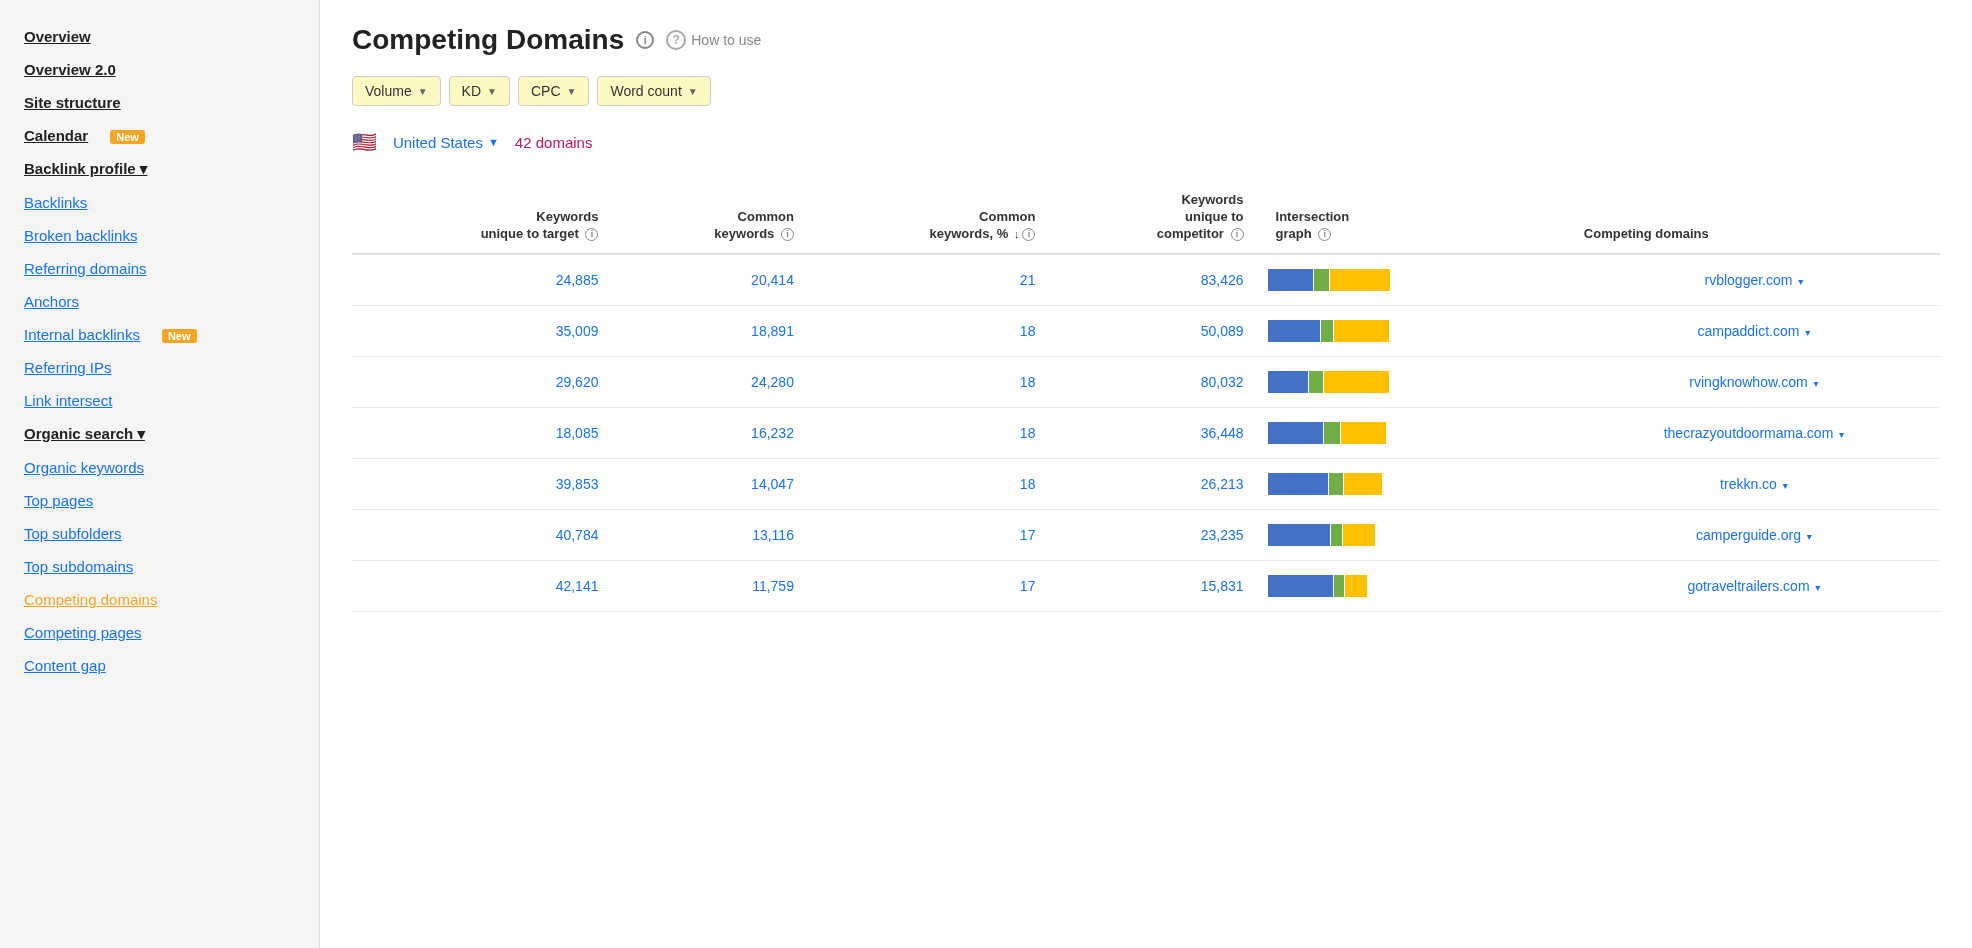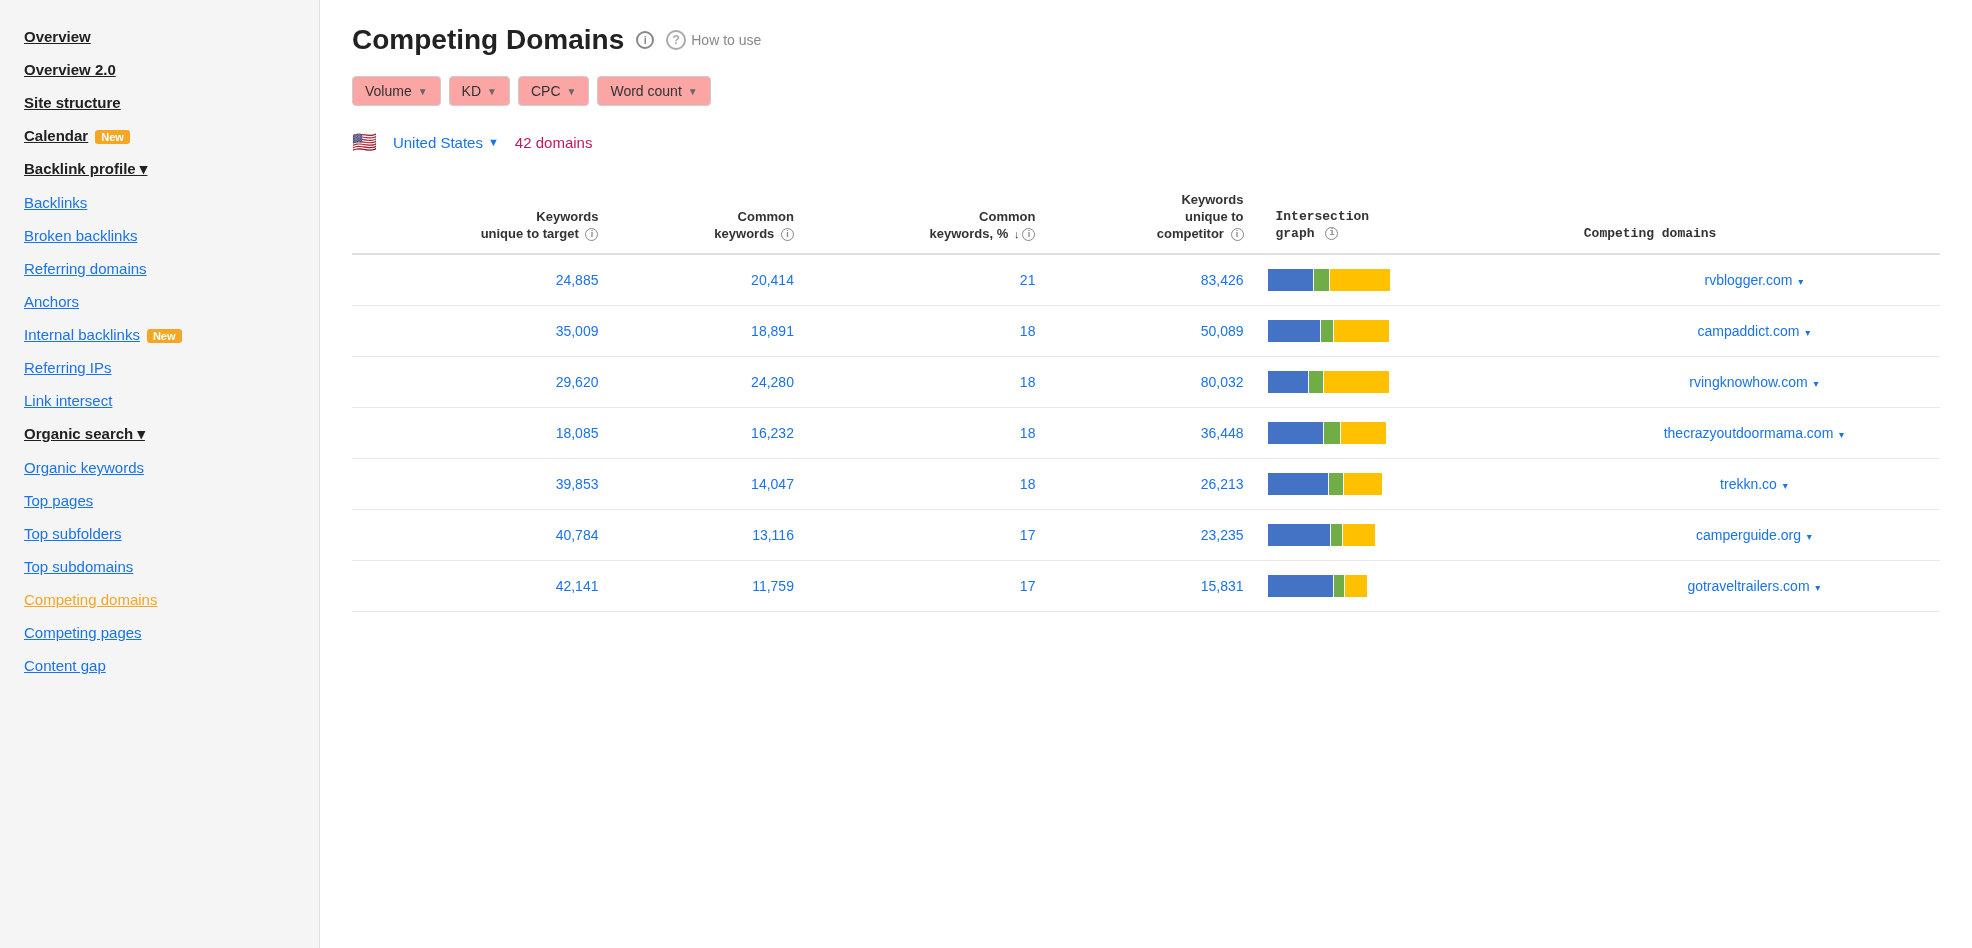--- a/index.html
+++ b/index.html
@@ -25,21 +25,21 @@
     .sidebar-item.link { color: #1a73e8; font-weight: 400; }
     .sidebar-item.link.active { color: #f5a623; font-weight: 400; }
     .badge-new {
       display: inline-block;
       background: #f5a623;
       color: #fff;
       font-size: 11px;
       font-weight: 700;
       border-radius: 3px;
       padding: 1px 6px;
-      margin-left: 7px;
+      margin-left: 22px;
       vertical-align: middle;
     }
 
     
     #main {
       flex: 1;
       padding: 24px 32px;
       overflow-y: auto;
       height: 100%;
     }
@@ -96,21 +96,21 @@
       margin-bottom: 24px;
       flex-wrap: wrap;
     }
     .filter-btn {
       display: inline-flex;
       align-items: center;
       gap: 6px;
       border: 1px solid #ccc;
       border-radius: 4px;
       padding: 6px 12px;
-      background: #fca5a5;
+      background: #fef9c3;
       cursor: pointer;
       font-size: 14px;
       color: #333;
     }
     .filter-btn .chevron { font-size: 10px; color: #666; }
 
     
     .location-bar {
       display: flex;
       align-items: center;
@@ -139,21 +139,21 @@
       text-align: right;
       font-weight: 700;
       font-size: 13px;
       color: #333;
       padding: 10px 16px;
       border-bottom: 2px solid #e0e0e0;
       vertical-align: bottom;
       white-space: normal;
       line-height: 1.3;
     }
-    .data-table th.left-align { text-align: left; font-family: Liberation Mono, monospace; }
+    .data-table th.left-align { text-align: left; }
     .data-table td {
       padding: 14px 16px;
       border-bottom: 1px solid #e8e8e8;
       color: #1a73e8;
       text-align: right;
       font-size: 14px;
     }
     .data-table td.domain-cell {
       text-align: center;
       color: #1a73e8;

